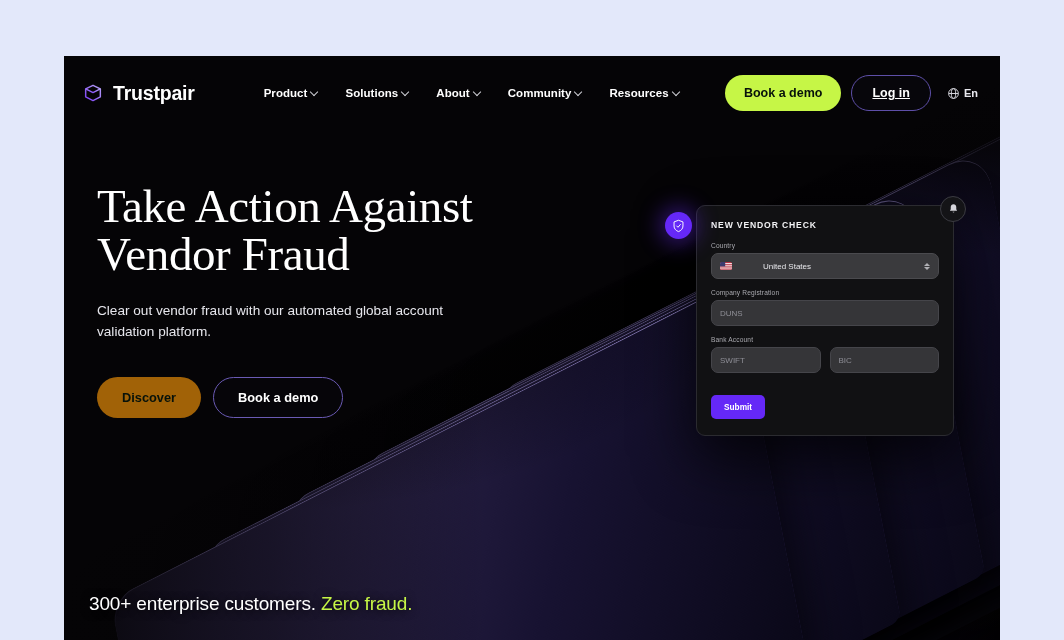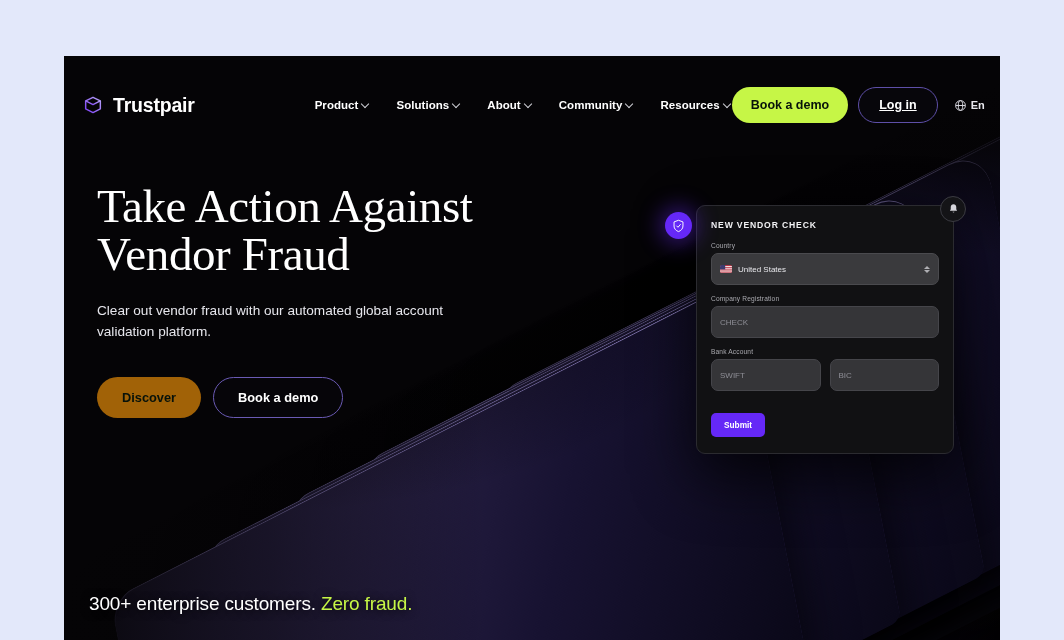--- a/index.html
+++ b/index.html
@@ -81,41 +81,41 @@
     position: absolute; inset: 0;
     background:
       linear-gradient(to bottom, rgba(5,4,6,1) 0%, rgba(5,4,6,0.85) 16%, rgba(5,4,6,0) 34%),
       linear-gradient(to right, rgba(5,4,6,0.96) 0%, rgba(5,4,6,0.55) 22%, rgba(5,4,6,0) 45%),
       radial-gradient(ellipse 75% 60% at 20% 35%, rgba(5,4,6,0.9), rgba(5,4,6,0) 72%);
   }
 
   
   .navbar {
     position: absolute;
-    left: 0; top: 12px; right: 0;
+    left: 0; top: 0; right: 0;
     height: 74px;
     display: flex;
     align-items: center;
     padding: 0 22px 0 18px;
     z-index: 20;
   }
   .brand { display: flex; align-items: center; gap: 9px; }
   .brand-mark { width: 22px; height: 22px; display: block; }
   .brand-name {
     color: #fff;
     font-size: 19.5px;
     font-weight: 700;
     letter-spacing: -0.2px;
   }
 
   .nav-links {
     display: flex;
     align-items: center;
     gap: 26px;
-    margin-left: 120px;
+    margin-left: 69px;
   }
   .nav-link {
     display: flex;
     align-items: center;
     gap: 4px;
     color: #ffffff;
     font-size: 11.5px;
     font-weight: 600;
     letter-spacing: 0.05px;
     cursor: pointer;
@@ -267,25 +267,26 @@
     color: #a8a8ae;
     font-size: 6.6px;
     font-weight: 400;
     letter-spacing: 0.15px;
     margin-bottom: 4px;
   }
   .vc-field {
     background: #3a3a3d;
     border: 1px solid #4a4a4e;
     border-radius: 7px;
-    height: 32px;
+    height: 26px;
     display: flex;
     align-items: center;
     padding: 0 8px;
     cursor: pointer;
+    gap: 25px;
   }
   .vc-field.input {
     background: #353538;
     border-color: #45454a;
   }
   .vc-value {
     color: #e8e8ec;
     font-size: 8px;
     font-weight: 400;
   }
@@ -484,21 +485,21 @@
         <span class="stepper">
           <i class="up"></i>
             <i class="down"></i>
         </span>
       </div>
     </div>
 
     <div class="vc-group">
       <div class="vc-label">Company Registration</div>
       <div class="vc-field input">
-        <span class="vc-placeholder">CHECK</span>
+        <span class="vc-placeholder">DUNS</span>
       </div>
     </div>
 
     <div class="vc-group">
       <div class="vc-label">Bank Account</div>
       <div class="vc-row">
         <div class="vc-field input">
           <span class="vc-placeholder">SWIFT</span>
         </div>
         <div class="vc-field input">

